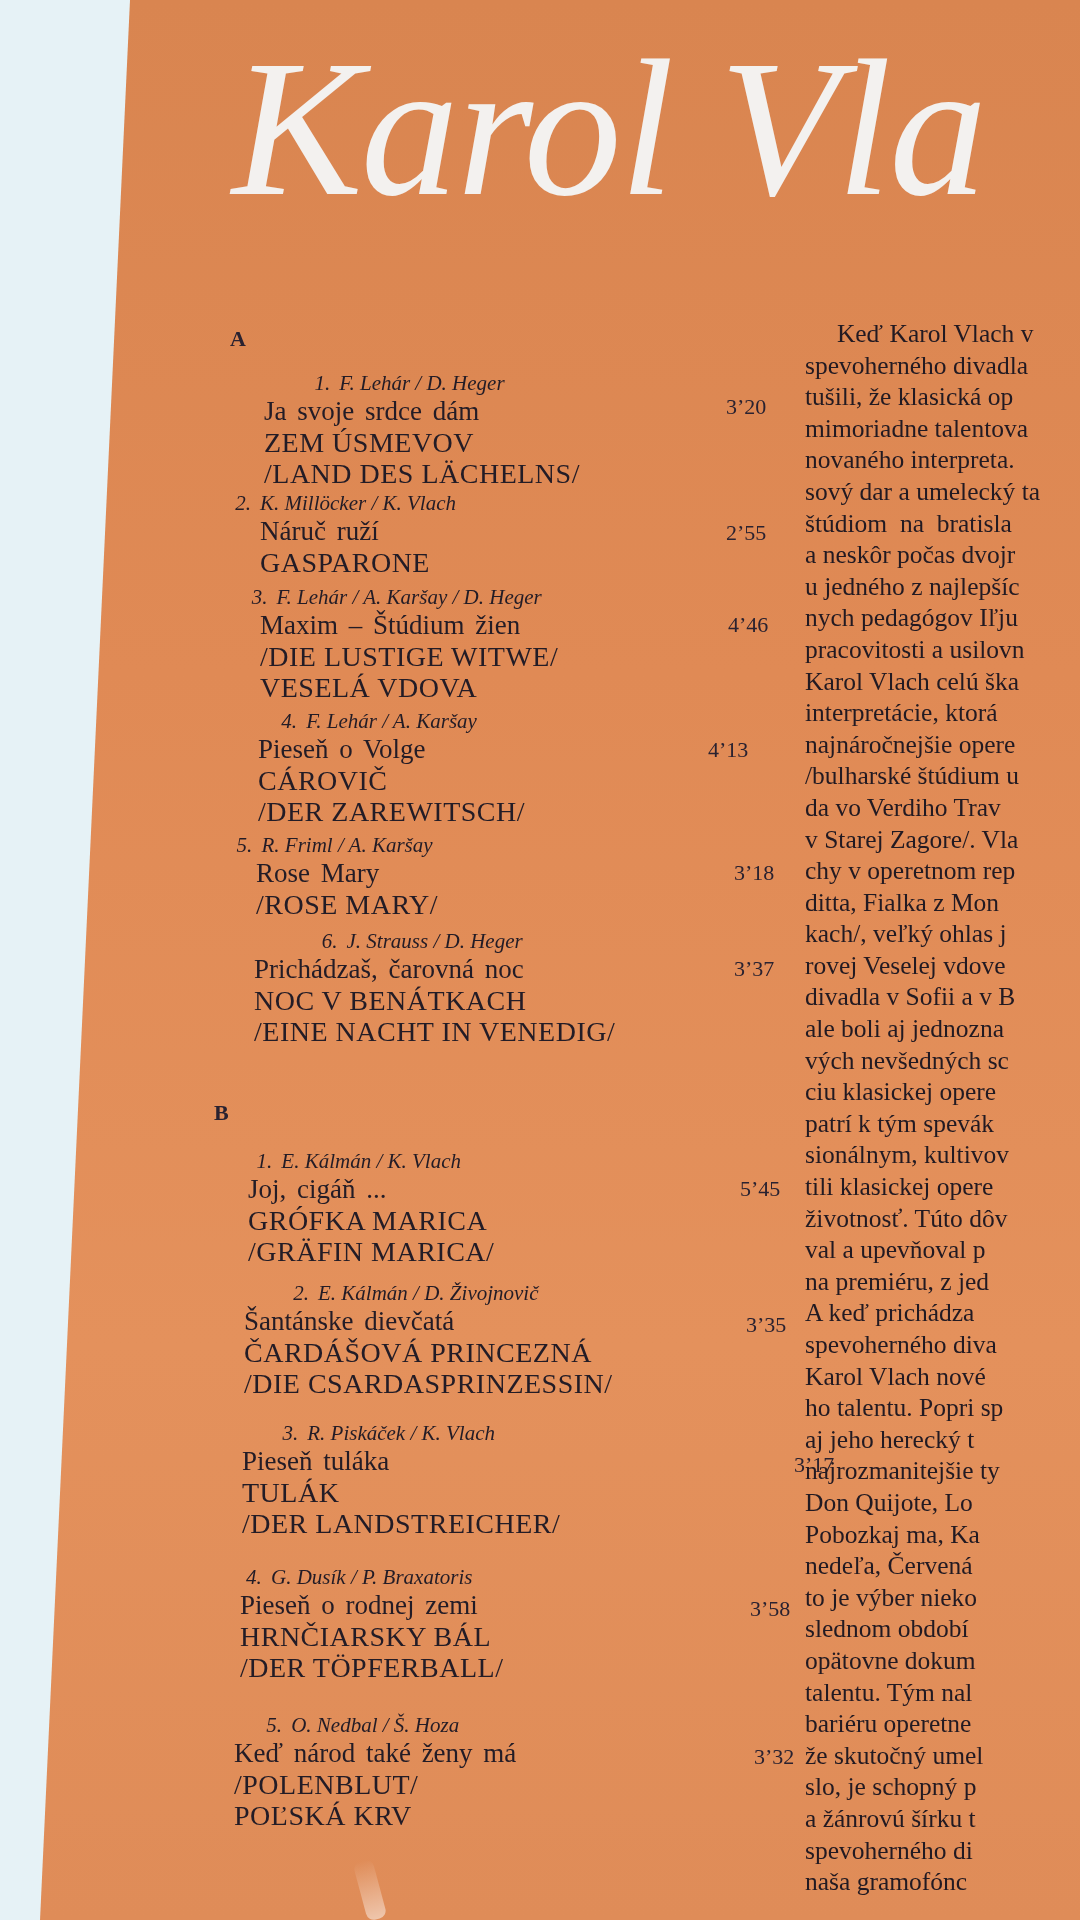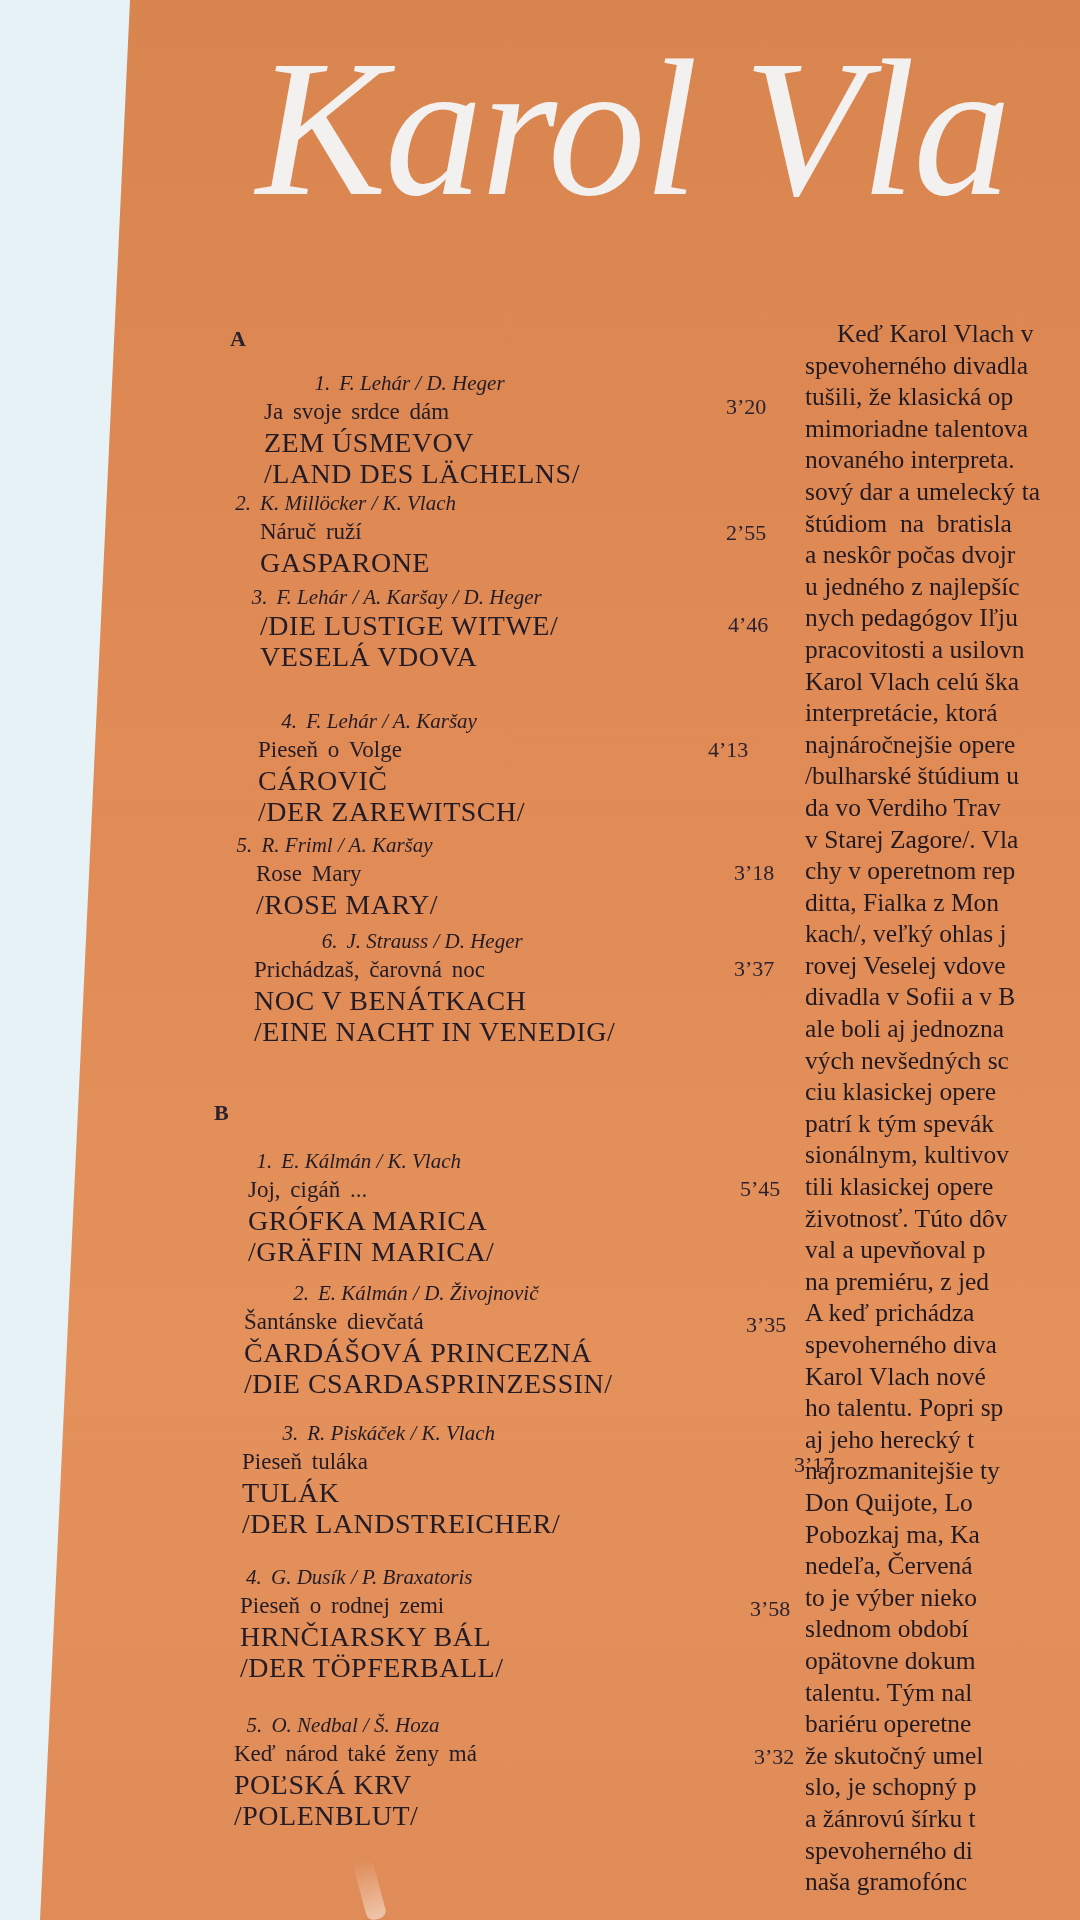--- a/index.html
+++ b/index.html
@@ -10,32 +10,32 @@
       font-family: "Liberation Serif", "DejaVu Serif", serif;
     }
     .sleeve {
       position: absolute; left: 0; top: 0; width: 1080px; height: 1920px;
       background: linear-gradient(180deg, #d98550 0%, #e08a55 35%, #e4915c 70%, #df8c58 100%);
       clip-path: polygon(130px 0, 1080px 0, 1080px 1920px, 40px 1920px);
     }
     .title {
       position: absolute; left: 232px; top: 30px;
       font-style: italic; font-size: 196px; line-height: 1;
-      color: #f3f1ef; white-space: nowrap; letter-spacing: -2px; margin-left: 24px;
+      color: #f3f1ef; white-space: nowrap; letter-spacing: -2px;
     }
     .side-label {
       position: absolute; font-weight: bold; font-size: 22px; color: #2a2230;
     }
     .track { position: absolute; color: #231c26; }
     .track .credit {
       font-style: italic; font-size: 21px; line-height: 26px; white-space: nowrap; text-align: center;
     }
     .track .num { display: inline-block; width: 34px; }
     .track .lines { margin-left: 34px; }
-    .track .song { font-size: 23px; line-height: 31px; white-space: nowrap; word-spacing: 4px; }
+    .track .song { font-size: 27px; line-height: 31px; white-space: nowrap; word-spacing: 4px; }
     .track .opera { font-size: 28px; line-height: 31px; white-space: nowrap; letter-spacing: 0.5px; }
     .dur {
       position: absolute; font-size: 22px; color: #2a2230;
     }
     .essay {
       position: absolute; left: 805px; top: 318px; width: 300px;
       font-size: 25.5px; line-height: 31.6px; color: #221a22;
       white-space: nowrap; overflow: hidden;
     }
     .essay div { height: 31.6px; }
@@ -69,20 +69,21 @@
   <div class="lines">
     <div class="song">Náruč   ruží</div>
     <div class="opera">GASPARONE</div>
   </div>
 </div>
 <div class="dur" style="left:726px; top:520px;">2’55</div>
 
 <div class="track" style="left:226px; top:584px;">
   <div class="credit"><span class="num">3.</span><span>F. Lehár / A. Karšay / D. Heger</span></div>
   <div class="lines">
+    <div class="song">Maxim – Štúdium žien</div>
     <div class="opera">/DIE LUSTIGE WITWE/</div>
     <div class="opera">VESELÁ VDOVA</div>
   </div>
 </div>
 <div class="dur" style="left:728px; top:612px;">4’46</div>
 
 <div class="track" style="left:224px; top:708px;">
   <div class="credit"><span class="num">4.</span><span>F. Lehár / A. Karšay</span></div>
   <div class="lines">
     <div class="song">Pieseň  o  Volge</div>
@@ -150,22 +151,22 @@
     <div class="opera">HRNČIARSKY BÁL</div>
     <div class="opera">/DER TÖPFERBALL/</div>
   </div>
 </div>
 <div class="dur" style="left:750px; top:1596px;">3’58</div>
 
 <div class="track" style="left:200px; top:1712px;">
   <div class="credit"><span class="num">5.</span><span>O. Nedbal / Š. Hoza</span></div>
   <div class="lines">
     <div class="song">Keď národ také ženy má</div>
+    <div class="opera">/POLENBLUT/</div>
     <div class="opera">POĽSKÁ KRV</div>
-    <div class="opera">/POLENBLUT/</div>
   </div>
 </div>
 <div class="dur" style="left:754px; top:1744px;">3’32</div>
 
 <div class="essay" id="essay">
     <div style="white-space: pre;">     Keď Karol Vlach v</div>
     <div style="white-space: pre;">spevoherného divadla</div>
     <div style="white-space: pre;">tušili, že klasická op</div>
     <div style="white-space: pre;">mimoriadne talentova</div>
     <div style="white-space: pre;">novaného interpreta.</div>

